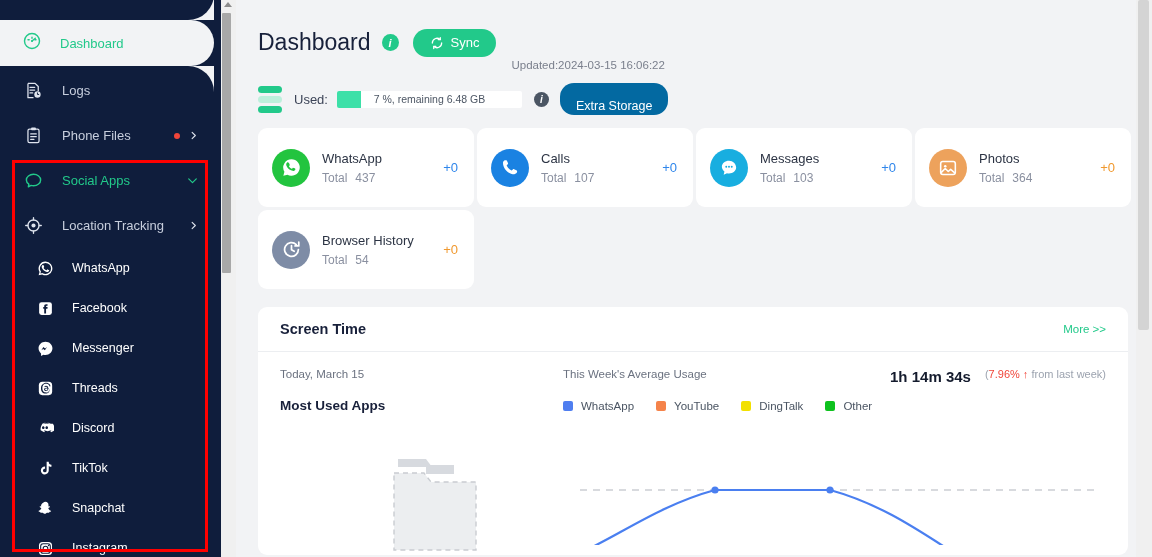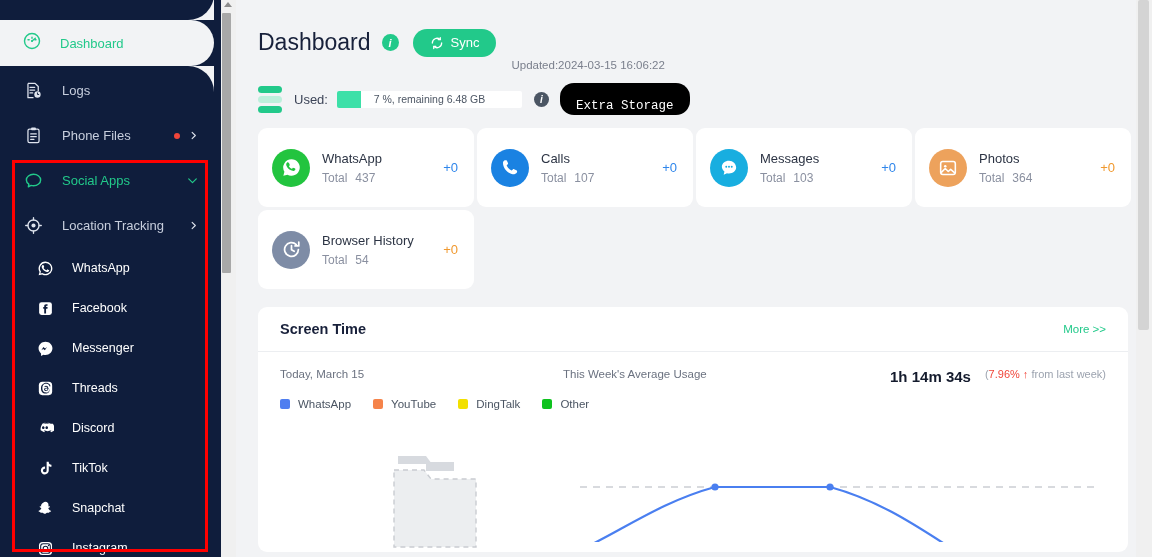--- a/index.html
+++ b/index.html
@@ -140,24 +140,24 @@
     display: flex; align-items: center; justify-content: center;
     overflow: hidden;
   }
   .bar .fill {
     position: absolute; left: 0; top: 0; bottom: 0;
     width: 13%; background: #3de0a8;
   }
   .bar .bar-txt { position: relative; font-size: 10.5px; color: #4b5563; }
   .storage-row .info-circle { margin-left: 12px; width: 15px; height: 15px; font-size: 10px; }
   .extra-btn {
-    margin-left: 11px; background: #000000; color: #fff;
+    margin-left: 11px; background: #0369a1; color: #fff;
     border: none; border-radius: 14px; height: 25px; padding: 16px 16px;
     font-size: 12.5px; cursor: pointer;
-    font-family: Liberation Mono, monospace;
+    font-family: Liberation Sans, sans-serif;
   }
 
   
   .cards { display: flex; flex-wrap: wrap; gap: 1px; padding: 13px 0 0 22px; }
   .card {
     width: 216px; height: 79px;
     background: #fff; border-radius: 9px;
     margin-right: 2px; margin-bottom: 2px;
     display: flex; align-items: center; padding: 0 14px;
     position: relative;
@@ -525,20 +525,21 @@
           <span class="st-avg">This Week's Average Usage</span>
           <span class="st-dur">1h 14m 34s</span>
           <span class="st-delta">
             <span>(</span><span class="pct">7.96%</span>
             <span class="up">↑</span>
             <span>from last week)</span>
           </span>
         </div>
 
         <div class="st-row2">
+          <span class="st-most">Most Used Apps</span>
           <span class="legend">
             <span class="li">
                 <span class="sw" style="background:#4f7ef0"></span>
                 <span>WhatsApp</span>
               </span>
             <span class="li">
                 <span class="sw" style="background:#f5834a"></span>
                 <span>YouTube</span>
               </span>
             <span class="li">

